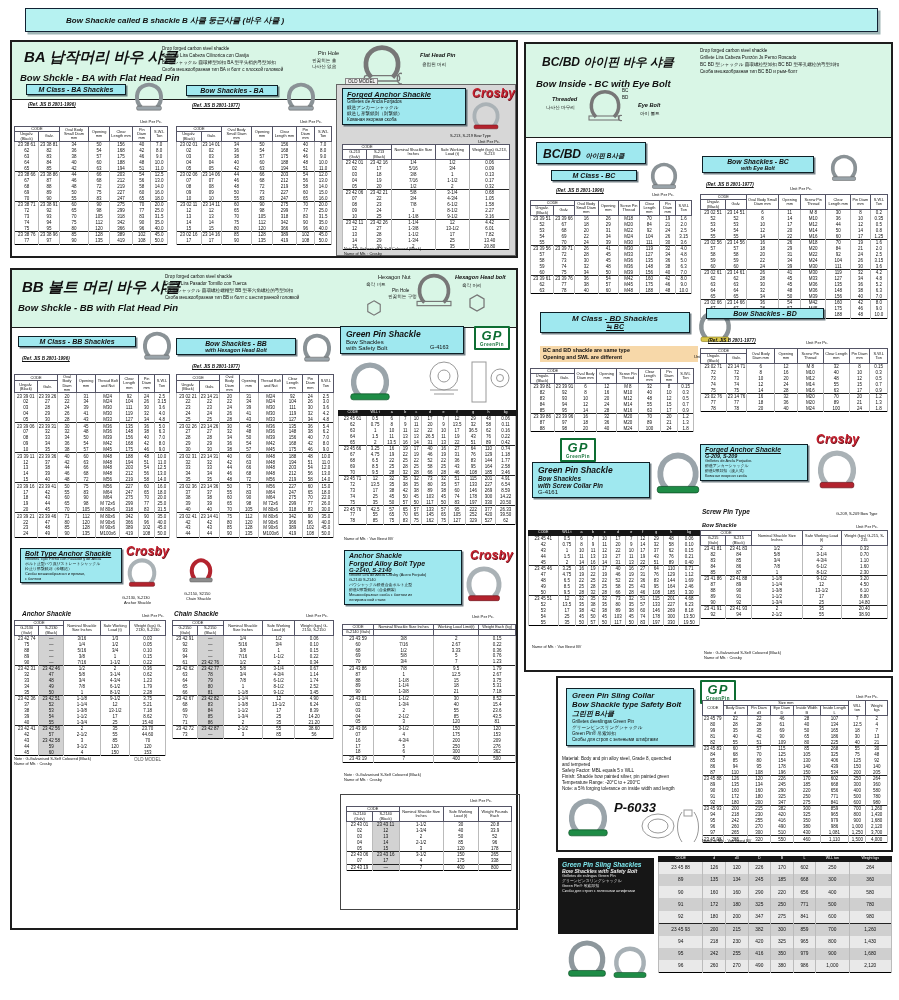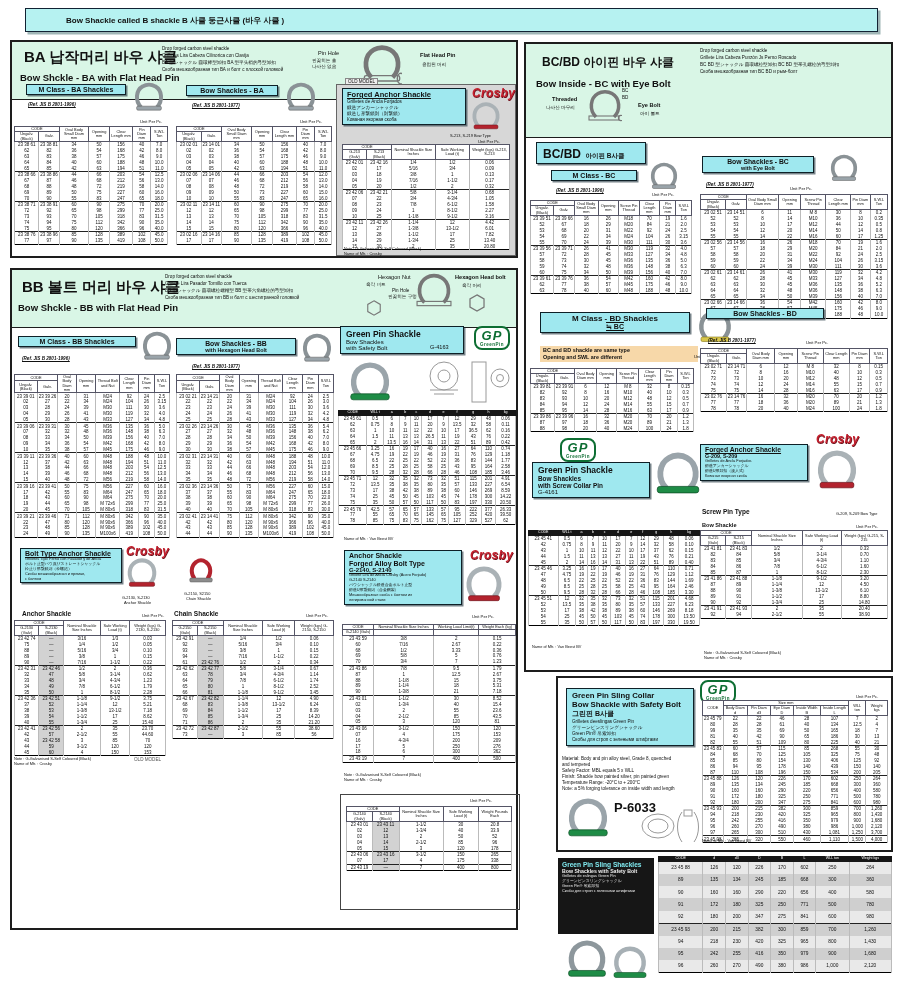--- a/index.html
+++ b/index.html
@@ -1,34 +1,34 @@
 <!DOCTYPE html>
 <html><head>
 <meta charset="utf-8">
 <style>
   html,body{margin:0;padding:0;background:#e8e8e8}
   .page{position:relative;width:899px;height:1000px;background:#fff;font-family:"Liberation Sans",sans-serif;color:#111;overflow:hidden}
   .ab{position:absolute}
-  .bi{font-weight:bold;}
+  .bi{font-weight:bold;font-style:italic}
   .t3{font-size:3.9px;line-height:1.25}
   .t4{font-size:4.6px;line-height:1.3}
   .t5{font-size:5.6px;line-height:1.25}
   .t6{font-size:6.5px}
   .t8{font-size:8px}
   .sec{border:2px solid #1d1d1d;background:#fff;box-sizing:border-box}
   .hdr{background:#d9f6e6;border-bottom:1.5px solid #1d1d1d;box-sizing:border-box}
   .banner{background:#b6f2f1;border:1.5px solid #123;box-shadow:2.5px 2.5px 0 #9fb6b6;display:flex;align-items:center;padding-left:40px;box-sizing:border-box}
   .cyan{background:#9fe8ef;border:1px solid #0e2027;box-shadow:1.5px 1.5px 0 rgba(30,50,60,.6);padding:1px 4px;text-align:center;box-sizing:border-box}
   .ref{font-size:4.6px;font-weight:bold;font-style:italic;text-decoration:underline;white-space:nowrap}
   .unit{font-size:4.2px;white-space:nowrap}
   .note{font-size:3.9px;line-height:1.3}
   .gray{background:#d7d7d7;border:1px solid #666;box-sizing:border-box}
   .peach{background:#f7d8a9;padding:1px 3px;font-size:5.4px;font-weight:bold;line-height:1.25}
   .crosby{font-weight:bold;font-style:italic;color:#c5202e;text-shadow:.6px .6px 0 #70121c;letter-spacing:.3px}
-  .gp{display:inline-flex;flex-direction:column;align-items:center;background:#fff;border:2px solid #0e6e33;border-radius:8px;padding:1px 4px}
+  .gp{display:inline-flex;flex-direction:column;align-items:center;background:#fff;border:2px solid #0e6e33;border-radius:1px;padding:1px 4px}
   .gp .b{color:#0e6e33;font-weight:800;font-size:13px;font-style:italic;line-height:1;letter-spacing:1px}
   .gp .t{color:#0e6e33;font-size:4.5px;font-weight:700;letter-spacing:.5px}
   .blackbox{background:#161616;color:#eee;padding:3px 4px;box-sizing:border-box}
   .blackbox .cy{color:#7fe8ee}
   .tbl{border-collapse:collapse;width:100%;background:#fff;border:1px solid #000}
   .tbl th{font-size:3.9px;font-weight:normal;border:1px solid #556;padding:0 1px;line-height:1.1;text-align:center;background:#fff}
   .tbl thead{border-bottom:1.2px solid #000}
   .tbl td{font-size:4.5px;border-left:1px solid #bbb;border-right:1px solid #bbb;padding:.4px 1px;text-align:center;line-height:1.12;white-space:nowrap}
   .tbl tr.g td{border-top:1px solid #222}
   .tbl td.sh{background:#d2d2d2}
@@ -2959,21 +2959,21 @@
   <div class="ab note" style="left:704px;top:650px">Note : G-Galvanised  S-Self Coloured (Black)</div>
   <div class="ab note" style="left:704px;top:655px">Name of Mfr. : Crosby</div>
 
   <div class="ab sec" style="left:556px;top:676px;width:337px;height:176px"></div>
   <div class="ab gp" style="left:700px;top:680px">
     <span class="b">GP</span>
     <span class="t">GreenPin</span>
   </div>
   <div class="ab cyan" style="left:566px;top:688px;width:128px;text-align:left;padding:2px 5px">
     <div class="bi" style="font-size:7.8px">Green Pin Sling Collar</div>
-    <div class="bi" style="font-size:7.8px">Bow Shackle with Safety Bolt</div>
+    <div class="bi" style="font-size:7.8px">Bow Shackle type Safety Bolt</div>
     <div class="bi" style="font-size:7px">그린핀 B사클</div>
     <div class="t4">Grilletes deeslingas Green Pin</div>
     <div class="t4">グリーンピンスリングシャックル</div>
     <div class="t4">Green Pin®  吊索卸扣</div>
     <div class="t4">Скобы для строп с зелеными штифтами</div>
   </div>
   <div class="ab t4" style="left:562px;top:756px">Material:   Body and pin alloy steel, Grade 8, quenched</div>
   <div class="ab t4" style="left:562px;top:762px">                and tempered</div>
   <div class="ab t4" style="left:562px;top:768px">Safety Factor:   MBL equals 5 x WLL</div>
   <div class="ab t4" style="left:562px;top:774px">Finish:   Shackle bow painted silver, pin painted green</div>

